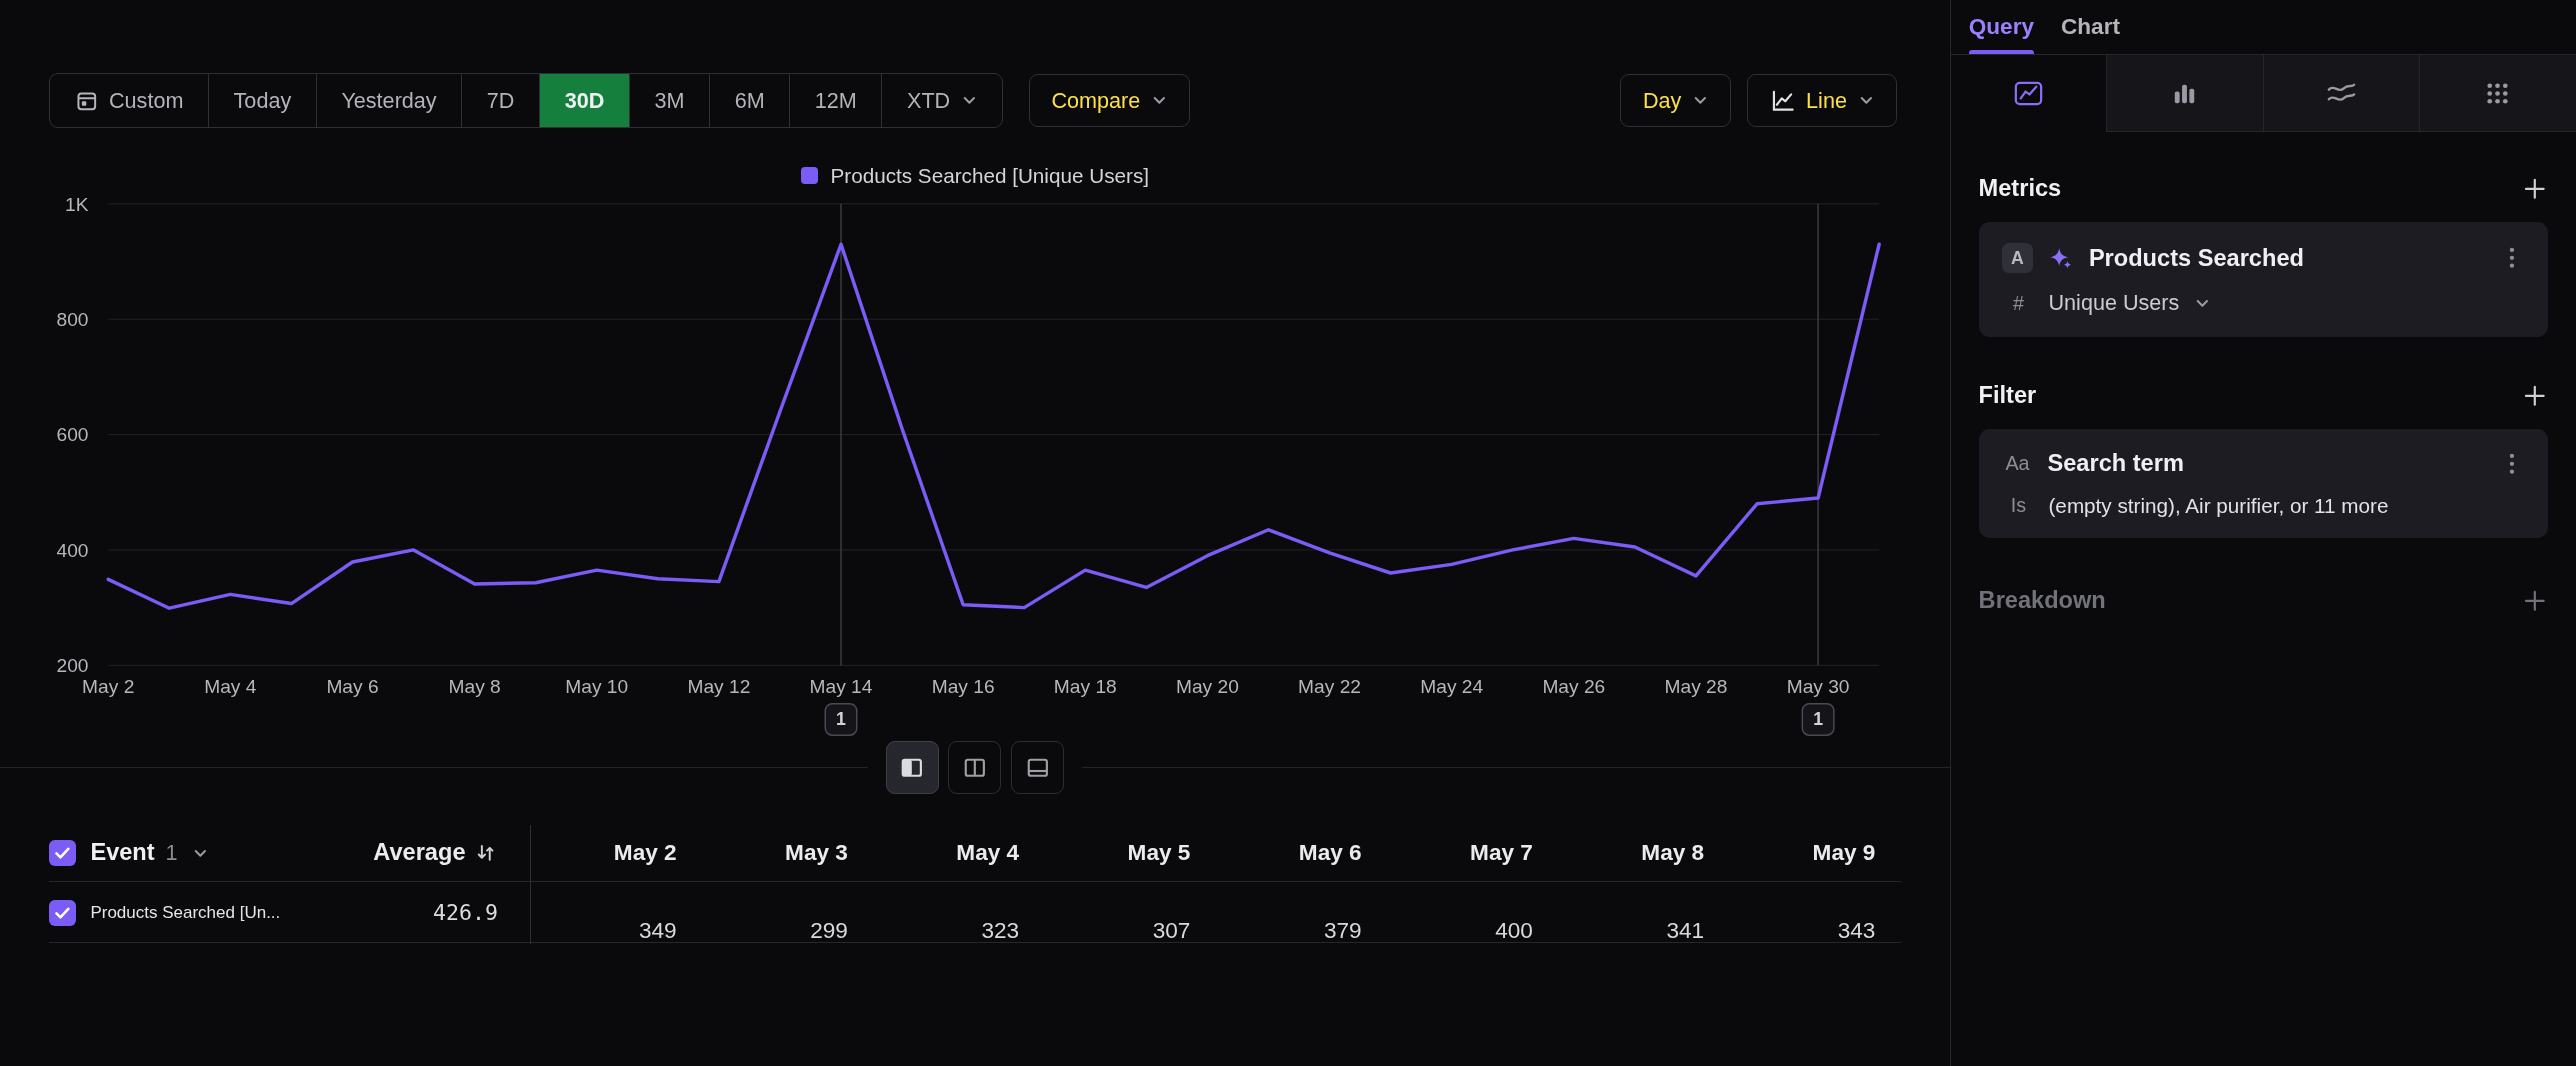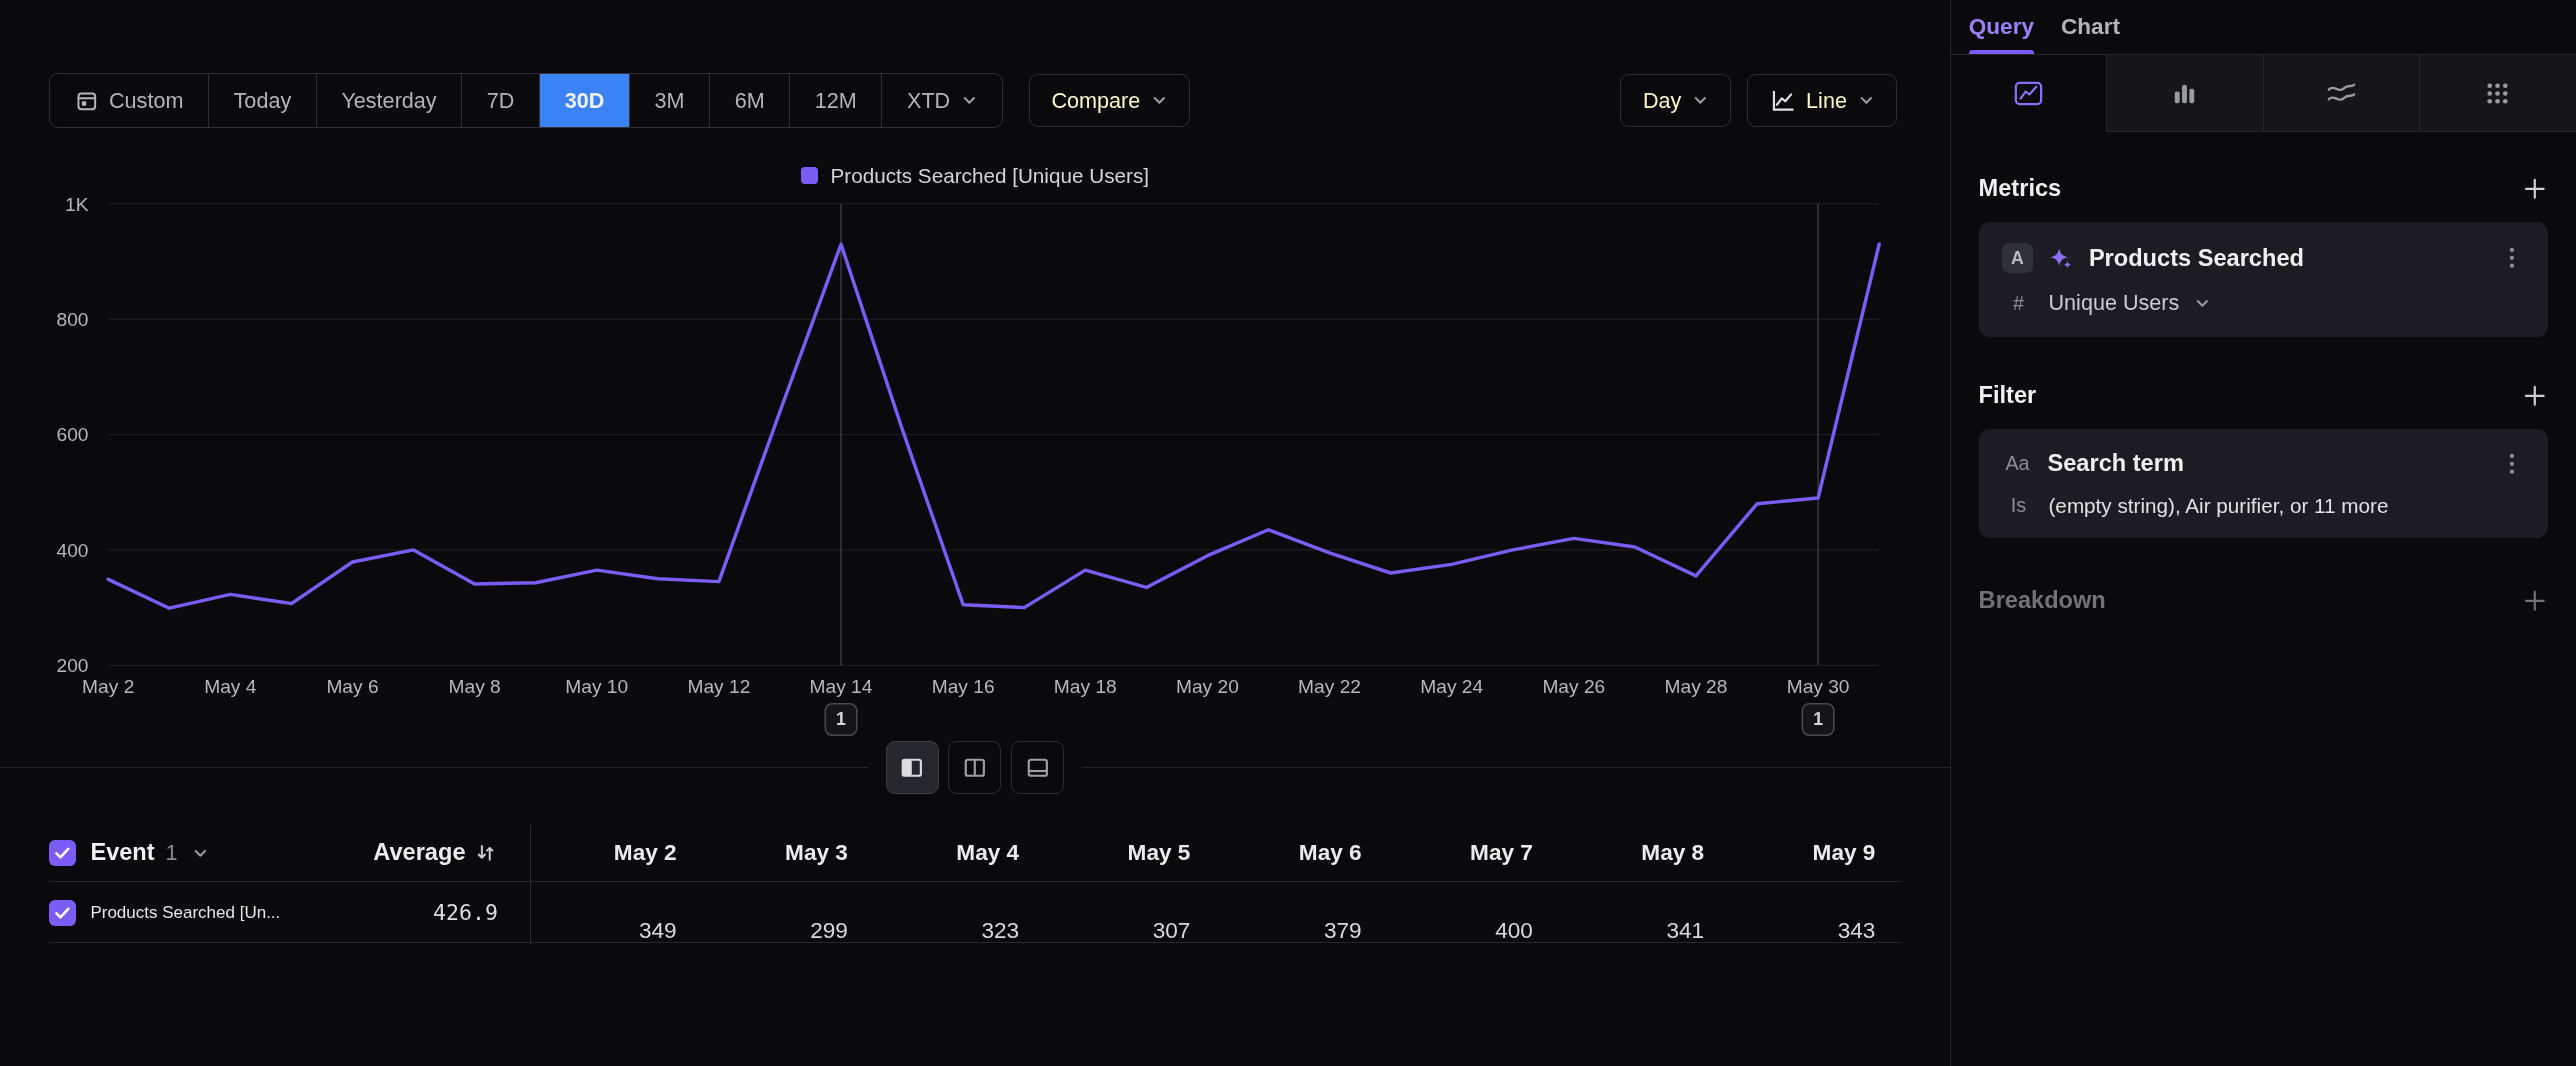--- a/index.html
+++ b/index.html
@@ -8,22 +8,22 @@
   body { background:var(--bg); color:var(--txt); font-family:"Liberation Sans",sans-serif; font-size:22.6px; display:flex; }
 
   .main { flex:1 1 auto; width:1950px; position:relative; }
   .sidebar { flex:0 0 626px; border-left:1px solid var(--border); }
 
   
   .toolbar { margin:73px 53px 0 49px; display:flex; align-items:center; }
   .seg-group { display:inline-flex; border:1px solid var(--btn-border); border-radius:8.9px; overflow:hidden; }
   .seg { height:53px; padding:0 24.6px; display:flex; align-items:center; gap:10.8px; color:#b3b3ba; font-size:21.6px; border-right:1px solid var(--btn-border); cursor:pointer; white-space:nowrap; }
   .seg:last-child { border-right:none; }
-  .seg.active { background:#3b82f6; color:#f2f2f5; font-weight:700; }
-  .btn { height:53px; border:1px solid var(--btn-border); border-radius:8.9px; padding:0 21.6px; display:flex; align-items:center; gap:10.8px; color:#fef9c3; font-size:21.6px; cursor:pointer; white-space:nowrap; }
+  .seg.active { background:#15803d; color:#f2f2f5; font-weight:700; }
+  .btn { height:53px; border:1px solid var(--btn-border); border-radius:8.9px; padding:0 21.6px; display:flex; align-items:center; gap:10.8px; color:#fde047; font-size:21.6px; cursor:pointer; white-space:nowrap; }
   .compare { margin-left:25.6px; }
   .spacer { flex:1 1 auto; }
   .day { margin-right:15.7px; }
   .chev { width:16.7px; height:16.7px; display:block; }
 
   
   .legend-row { margin-top:33px; display:flex; justify-content:center; align-items:center; gap:12.8px; height:29.5px; }
   .legend-swatch { width:16.7px; height:16.7px; border-radius:3.9px; background:var(--accent); }
   .legend-label { font-size:20.7px; color:#d4d4d9; }
   #chart-svg { display:block; margin-top:3.9px; }

